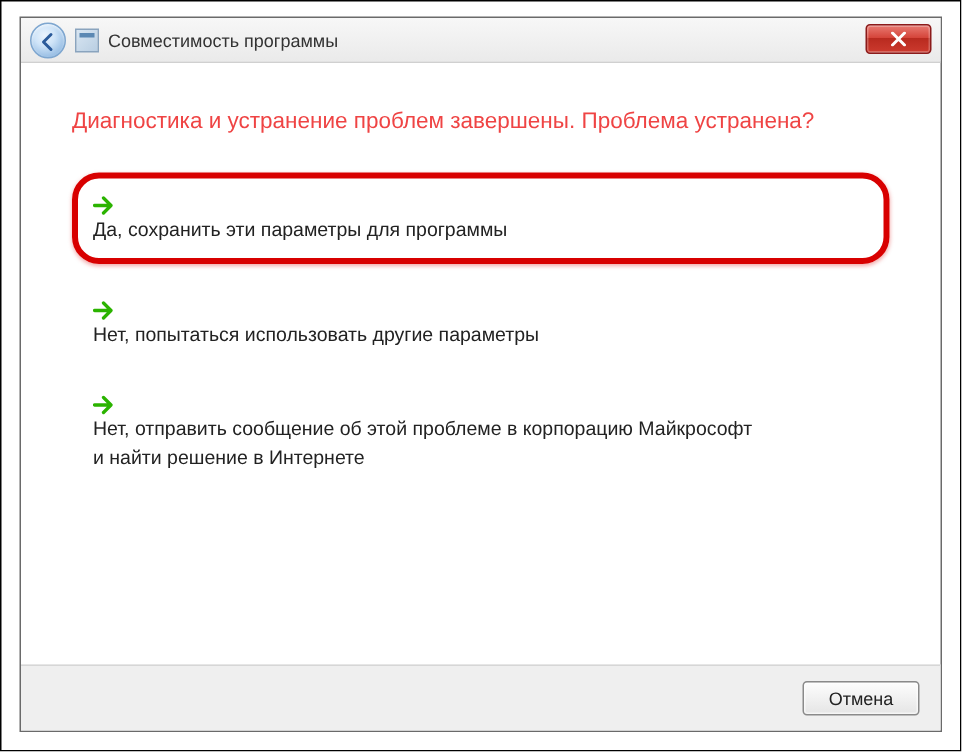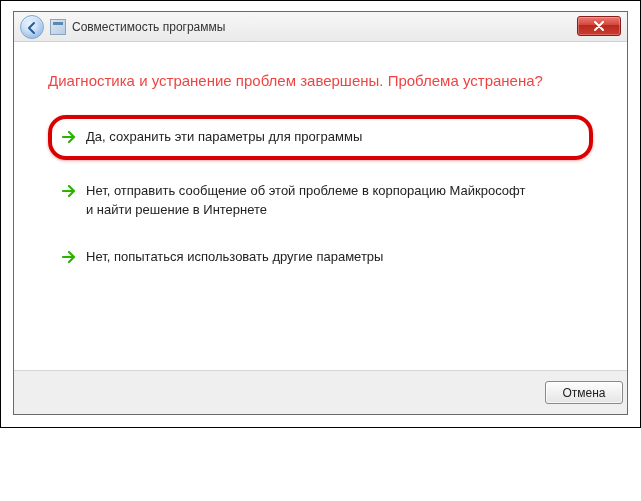--- a/index.html
+++ b/index.html
@@ -4,21 +4,21 @@
 <style>
   * { box-sizing: border-box; }
   html, body {
     margin: 0; padding: 0;
     width: 641px; height: 501px;
     font-family: "Segoe UI", Tahoma, sans-serif;
     font-size: 12px;
     background: #fff;
   }
   .outer {
-    width: 641px; height: 428px;
+    width: 641px; height: 501px;
     border: 1px solid #000;
     background: #fff;
     position: relative;
     padding: 10px 12px 12px 12px;
   }
   .window {
     position: relative;
     width: 100%; height: 100%;
     border: 1px solid #6a6a6a;
     background: #fff;
@@ -76,20 +76,21 @@
   }
   .options { margin-left: 0; }
   .opt {
     display: flex;
     align-items: flex-start;
     padding: 12px 14px 12px 14px;
     border-radius: 4px;
     margin-bottom: 4px;
     cursor: pointer;
     line-height: 1.45;
+    flex-direction: column;
   }
   .opt.highlight {
     border: 4px solid #d80000;
     border-radius: 18px;
     padding: 9px 14px 9px 10px;
     margin-bottom: 10px;
     box-shadow: 0 1px 3px rgba(216,0,0,.35);
   }
   .opt .arrow {
     width: 14px; height: 14px;
@@ -104,21 +105,21 @@
   }
   .footer {
     position: absolute;
     left: 0; right: 0; bottom: 0;
     height: 44px;
     background: #efefef;
     border-top: 1px solid #d6d6d6;
     display: flex;
     align-items: center;
     justify-content: flex-end;
-    padding-right: 4px;
+    padding-right: 14px;
   }
   .btn {
     min-width: 78px;
     height: 23px;
     border: 1px solid #8a8a8a;
     border-radius: 3px;
     background: linear-gradient(to bottom, #fdfdfd 0%, #e5e5e5 100%);
     font-size: 12px;
     color: #222;
     padding: 0 12px;
@@ -156,28 +157,28 @@
           <svg class="arrow" viewBox="0 0 14 14">
             <path d="M1 7 H11 M7 2 L12 7 L7 12" fill="none" stroke="#2bb300" stroke-width="2.2" stroke-linecap="round" stroke-linejoin="round"></path>
           </svg>
           <div class="label">Да, сохранить эти параметры для программы</div>
         </div>
 
         <div class="opt">
           <svg class="arrow" viewBox="0 0 14 14">
             <path d="M1 7 H11 M7 2 L12 7 L7 12" fill="none" stroke="#2bb300" stroke-width="2.2" stroke-linecap="round" stroke-linejoin="round"></path>
           </svg>
-          <div class="label">Нет, отправить сообщение об этой проблеме в корпорацию Майкрософт и найти решение в Интернете</div>
+          <div class="label">Нет, попытаться использовать другие параметры</div>
         </div>
 
         <div class="opt">
           <svg class="arrow" viewBox="0 0 14 14">
             <path d="M1 7 H11 M7 2 L12 7 L7 12" fill="none" stroke="#2bb300" stroke-width="2.2" stroke-linecap="round" stroke-linejoin="round"></path>
           </svg>
-          <div class="label">Нет, попытаться использовать другие параметры</div>
+          <div class="label">Нет, отправить сообщение об этой проблеме в корпорацию Майкрософт и найти решение в Интернете</div>
         </div>
 
       </div>
     </div>
 
     <div class="footer">
       <button class="btn">Отмена</button>
     </div>
 
   </div>

